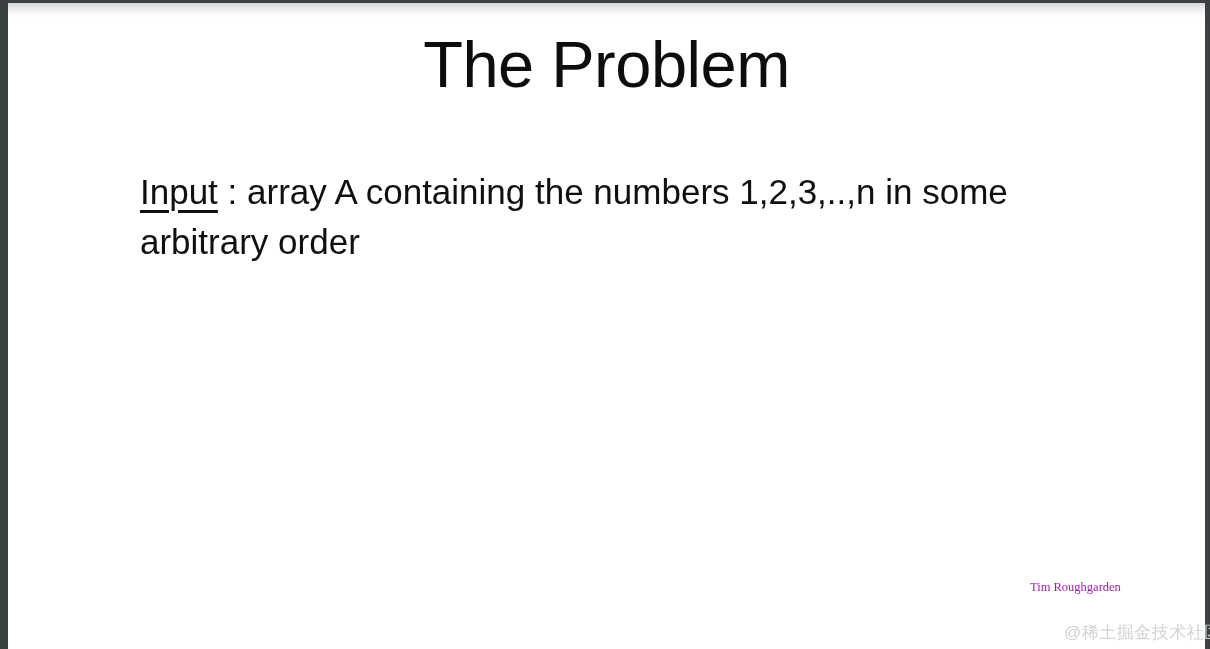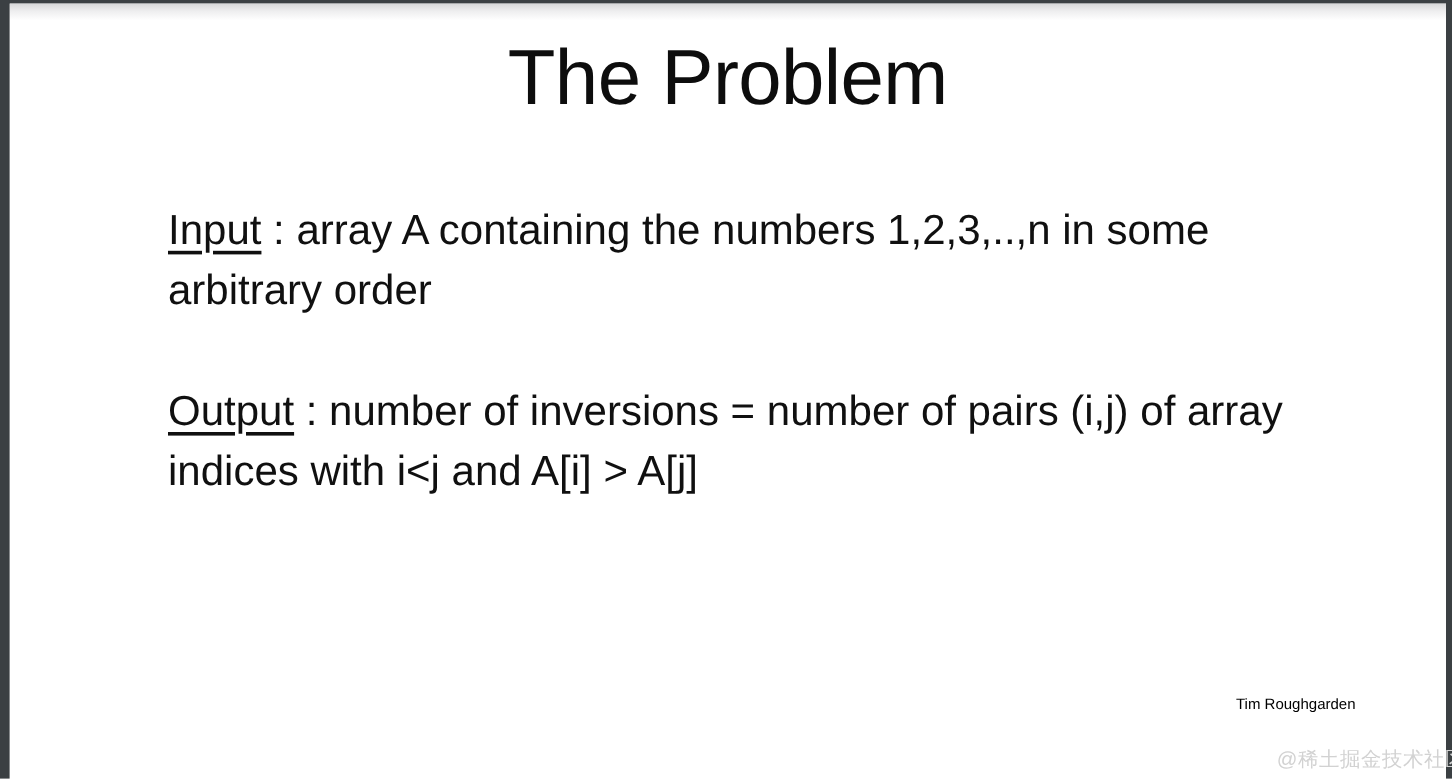--- a/index.html
+++ b/index.html
@@ -92,22 +92,23 @@
   .block-text {
     white-space: pre-wrap;
   }
 
   #footer-credit {
     position: absolute;
     left: 1022px;
     top: 576px;
     font-size: 12.5px;
     line-height: 16px;
-    color: #000000;
+    color: #a21caf;
     white-space: nowrap;
+    font-family: Liberation Serif, serif;
   }
 
   #watermark {
     position: absolute;
     left: 1056px;
     top: 619px;
     font-size: 17px;
     line-height: 22px;
     color: #d2d2d2;
     letter-spacing: 0.5px;
@@ -126,22 +127,19 @@
   <div id="edge-right-bar"></div>
 
   <div id="slide-canvas">
 
     <div id="slide-title">The Problem</div>
 
     <div class="body-block" id="input-block">
       <span class="label-underlined">Input</span><span class="block-text"> : array A containing the numbers 1,2,3,..,n in some arbitrary order</span>
     </div>
 
-    <div class="body-block" id="output-block">
-      <span class="label-underlined">Output</span><span class="block-text"> : number of inversions = number of pairs (i,j) of array indices with i&lt;j and A[i] &gt; A[j]</span>
-    </div>
 
     <div id="footer-credit">Tim Roughgarden</div>
 
     <div id="watermark">@稀土掘金技术社区</div>
 
   </div>
 </div>
 
 </body></html>

